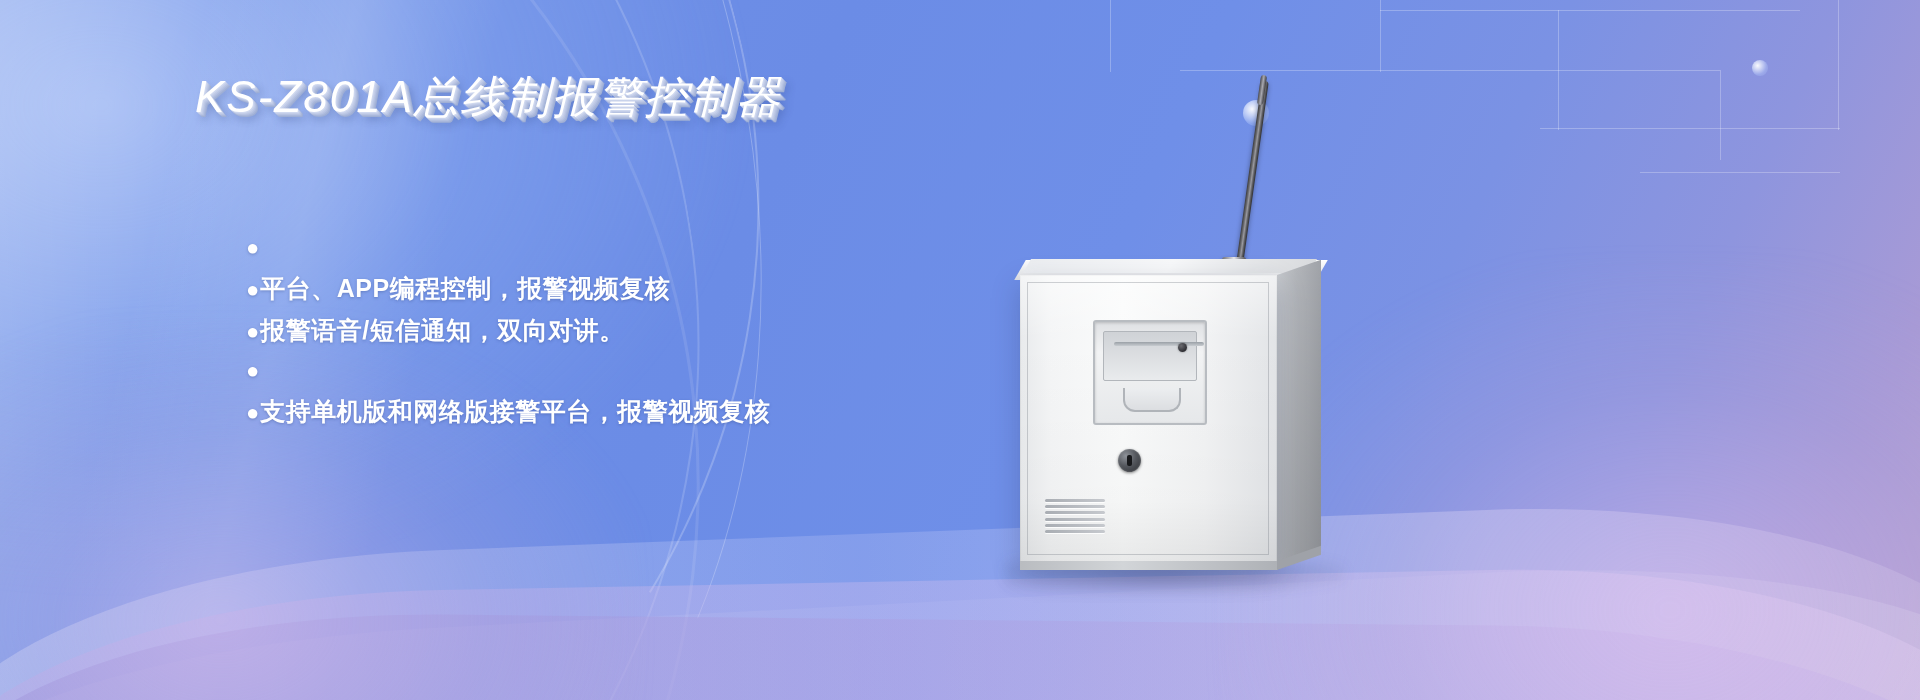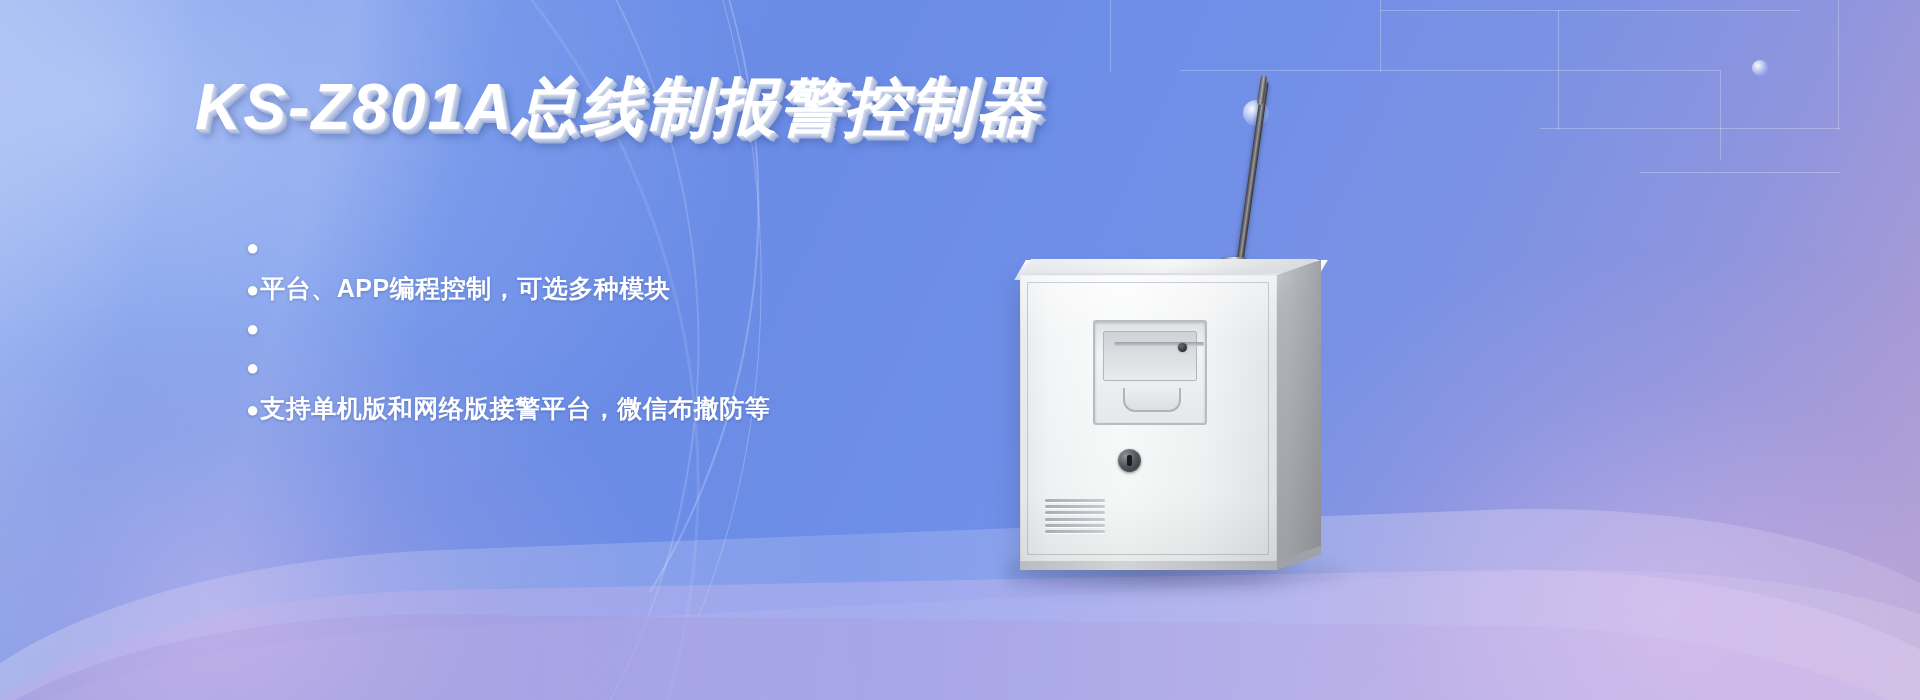--- a/index.html
+++ b/index.html
@@ -56,21 +56,21 @@
   .ribbon-3{bottom:-340px;background:linear-gradient(to right, rgba(150,140,215,.45), rgba(175,160,225,.4) 55%, rgba(205,185,235,.45));transform:rotate(.6deg);}
   .ribbon-4{bottom:-200px;height:300px;background:linear-gradient(to right, rgba(255,255,255,.16), rgba(255,255,255,.05) 60%, rgba(255,255,255,.18));transform:rotate(-3deg);}
 
   
   .grid-line{position:absolute;background:rgba(255,255,255,.26);}
   .dot{position:absolute;border-radius:50%;background:radial-gradient(circle at 35% 35%, rgba(255,255,255,.95), rgba(190,210,255,.35) 60%, rgba(190,210,255,0) 100%);}
 
   
   #title{
     position:absolute;left:195px;top:75px;
-    font-size:64px;font-weight:700;font-style:italic;color:#ffffff;
+    font-size:44px;font-weight:400;font-style:italic;color:#ffffff;
     letter-spacing:2px;white-space:nowrap;line-height:1;
     text-shadow:
        1px 1px 0 #cfd8ef,
        2px 2px 0 #c3cde8,
        3px 3px 0 #b7c3e2,
        4px 4px 0 #aab8db,
        5px 5px 0 #9fafd5,
        6px 7px 9px rgba(40,60,120,.45);
   }
 
@@ -252,34 +252,35 @@
   <div id="title">KS-Z801A总线制报警控制器</div>
 
   <div id="features">
 
     <div class="feature">
       <span class="bullet">●</span>
     </div>
 
     <div class="feature">
       <span class="bullet">●</span>
-      <span class="ftext">平台、APP编程控制，可选多种模块</span>
-    </div>
-
-    <div class="feature">
-      <span class="bullet">●</span>
-    </div>
-
-    <div class="feature">
-      <span class="bullet">●</span>
-    </div>
-
-    <div class="feature">
-      <span class="bullet">●</span>
-      <span class="ftext">支持单机版和网络版接警平台，微信布撤防等</span>
+      <span class="ftext">平台、APP编程控制，报警视频复核</span>
+    </div>
+
+    <div class="feature">
+      <span class="bullet">●</span>
+      <span class="ftext">报警语音/短信通知，双向对讲。</span>
+    </div>
+
+    <div class="feature">
+      <span class="bullet">●</span>
+    </div>
+
+    <div class="feature">
+      <span class="bullet">●</span>
+      <span class="ftext">支持单机版和网络版接警平台，报警视频复核</span>
     </div>
 
   </div>
 
   <div id="product">
     <div class="box-shadow-ground"></div>
 
     <div class="antenna"></div>
     <div class="antenna-tip"></div>
     <div class="antenna-base"></div>

